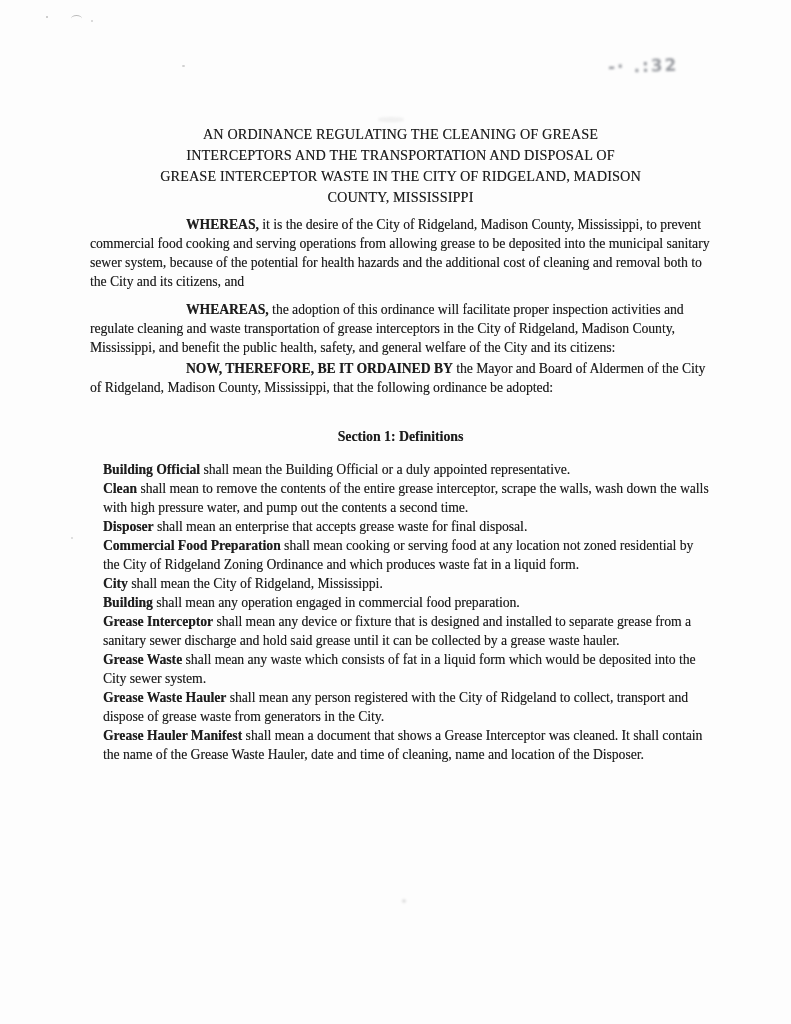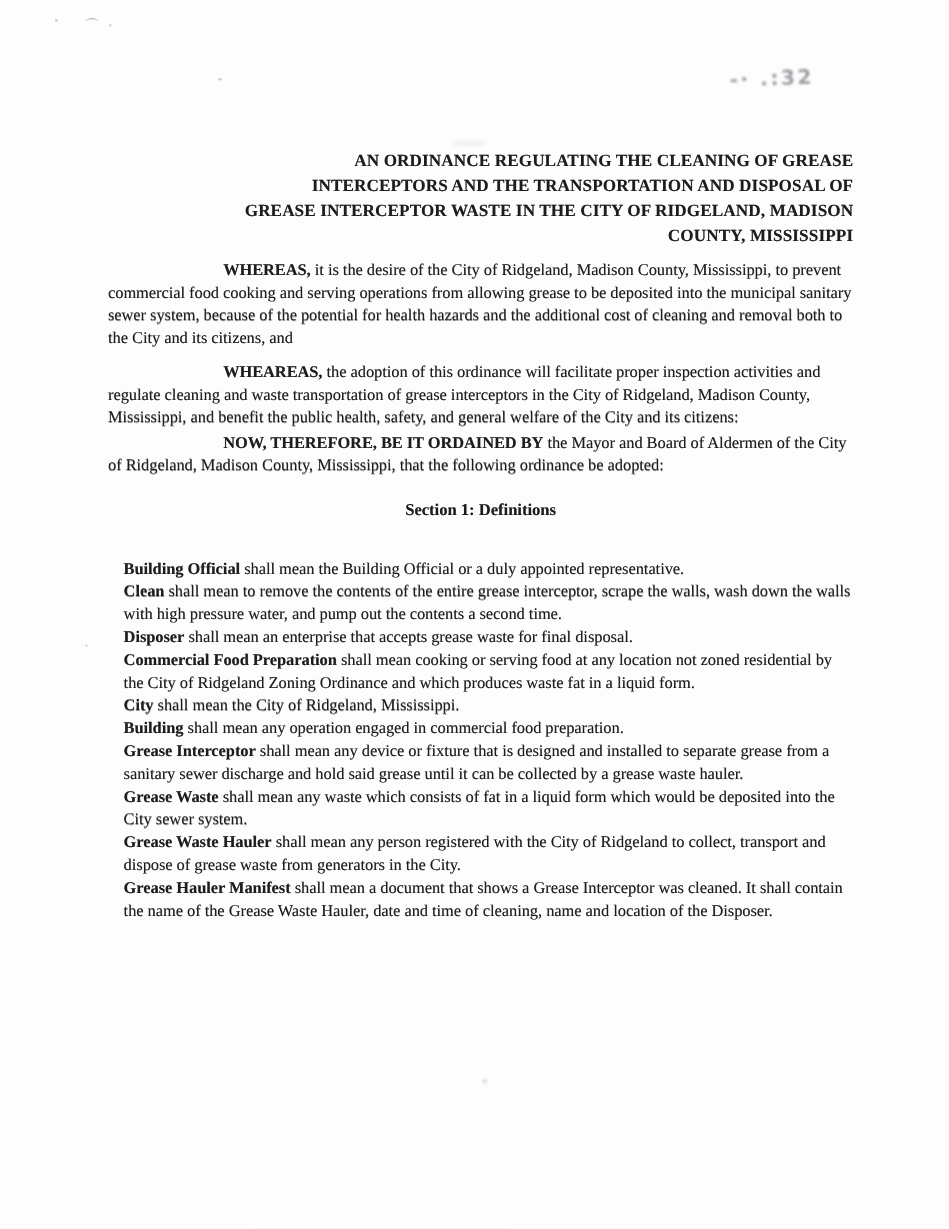--- a/index.html
+++ b/index.html
@@ -18,44 +18,44 @@
   }
   .content {
     position: absolute;
     top: 0;
     left: 0;
     right: 0;
     padding: 124px 80px 0 90px;
     text-shadow: 0.2px 0.2px 0.35px rgba(25,25,25,0.5);
   }
   .title {
-    text-align: right;
-    font-weight: bold;
+    text-align: center;
+    font-weight: normal;
     font-size: 14.2px;
     line-height: 21px;
     letter-spacing: 0.15px;
   }
   .para {
     margin: 0;
     font-size: 13.6px;
     line-height: 19px;
     text-indent: 96px;
   }
   .para-1 { margin-top: 7px; }
   .para-2 { margin-top: 9px; }
   .para-3 { margin-top: 2px; }
   .section-heading {
-    margin: 18px 0 0 0;
+    margin: 30px 0 0 0;
     text-align: center;
     font-size: 13.8px;
     font-weight: bold;
     line-height: 19px;
   }
   .definitions {
-    margin-top: 30px;
+    margin-top: 14px;
     padding-left: 13px;
     font-size: 13.6px;
     line-height: 19px;
   }
   .def { margin: 0; }
   .stamp {
     position: absolute;
     left: 608px;
     top: 56px;
     font-family: "DejaVu Sans", sans-serif;

